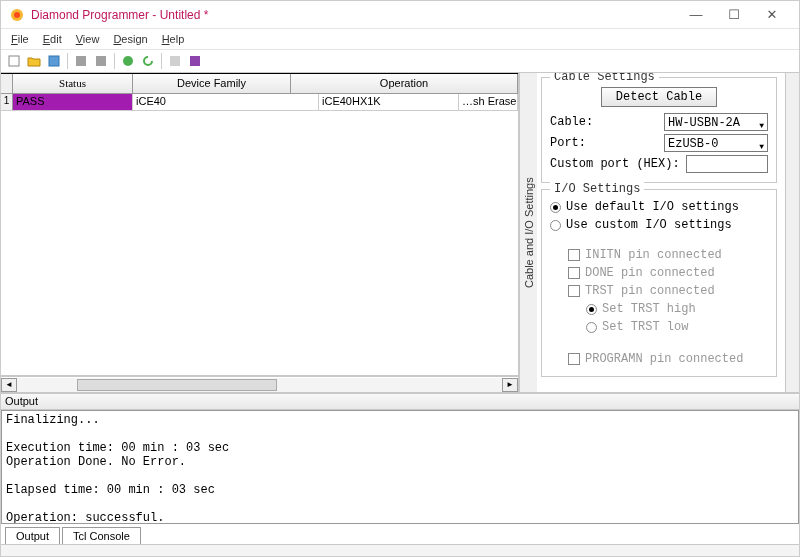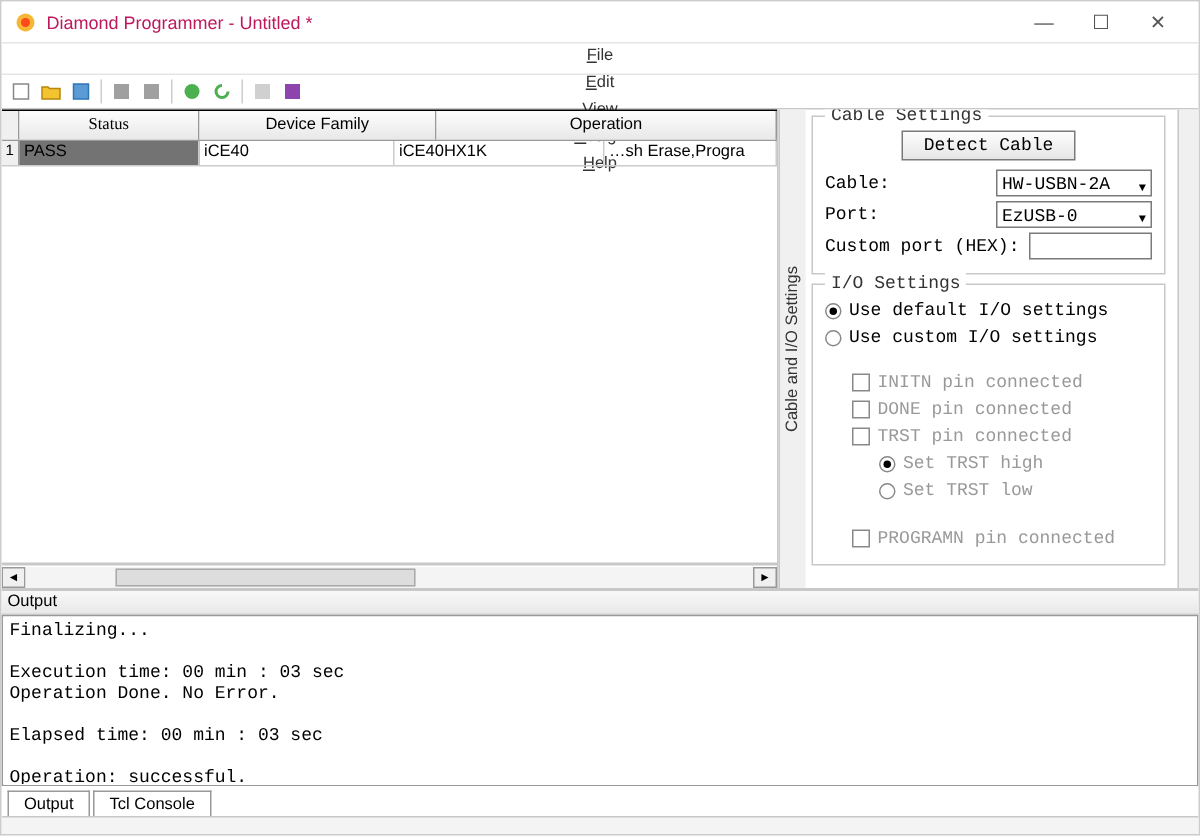--- a/index.html
+++ b/index.html
@@ -1,41 +1,41 @@
 <!DOCTYPE html>
 <html><head>
 <meta charset="utf-8">
 <style>
 * { box-sizing: border-box; margin: 0; padding: 0; }
 body { font-family: Tahoma, sans-serif; font-size: 11px; background: #fff; width: 800px; height: 557px; overflow: hidden; border: 1px solid #ccc; }
 .titlebar { height: 28px; display: flex; align-items: center; padding: 0 8px; background: #fff; border-bottom: 1px solid #e5e5e5; }
 .titlebar .icon { width: 16px; height: 16px; margin-right: 6px; }
 .titlebar .title { flex: 1; font-size: 12px; color: #be185d; }
 .titlebar .winbtn { width: 38px; height: 24px; display: flex; align-items: center; justify-content: center; color: #555; font-size: 13px; }
-.menubar { height: 20px; display: flex; align-items: center; padding: 0 4px; gap: 2px; flex-direction: column; }
+.menubar { height: 20px; display: flex; align-items: center; padding: 0 4px; gap: 2px; }
 .menuitem { padding: 2px 6px; color: #333; }
 .menuitem u { text-decoration: underline; }
 .toolbar { height: 24px; display: flex; align-items: center; padding: 0 4px; gap: 2px; border-top: 1px solid #e5e5e5; border-bottom: 1px solid #c8c8c8; }
 .tbbtn { width: 18px; height: 18px; display: flex; align-items: center; justify-content: center; border: 1px solid transparent; }
 .tbsep { width: 1px; height: 16px; background: #ccc; margin: 0 2px; }
 .mainarea { display: flex; height: 319px; }
 .leftpane { width: 518px; display: flex; flex-direction: column; border-right: 1px solid #c8c8c8; position: relative; }
 .gridwrap { flex: 1; overflow: hidden; border-top: 1px solid #000; border-bottom: 1px solid #c8c8c8; }
 .gridhead { display: flex; background: #f0f0f0; height: 20px; border-bottom: 1px solid #999; }
 .gh-num { width: 12px; border-right: 1px solid #999; background: #f0f0f0; }
 .gh-cell { flex: 1; text-align: center; border-right: 1px solid #999; padding: 3px 4px; background: linear-gradient(#fdfdfd,#e8e8e8); font-size: 11px; }
 .gh-status { width: 120px; flex: none; font-family: Liberation Serif, serif; }
 .gh-family { width: 158px; flex: none; }
 .gh-device { width: 140px; flex: none; }
 .gh-op { flex: 1; }
 .gridrow { display: flex; height: 17px; border-bottom: 1px solid #ccc; }
 .gr-num { width: 12px; text-align: center; border-right: 1px solid #999; background: #f0f0f0; font-size: 10px; padding-top: 1px; }
-.gr-status { width: 120px; background: #737373; padding: 1px 3px; border-right: 1px solid #ccc; }
+.gr-status { width: 120px; background: #a21caf; padding: 1px 3px; border-right: 1px solid #ccc; }
 .gr-cell { padding: 1px 3px; border-right: 1px solid #ccc; }
-.gr-family { width: 130px; }
+.gr-family { width: 186px; }
 .gr-device { width: 140px; }
 .gr-op { flex: 1; overflow: hidden; white-space: nowrap; }
 .hscroll { height: 16px; border-top: 1px solid #c8c8c8; display: flex; align-items: center; }
 .scrollbtn { width: 16px; height: 14px; background: #f0f0f0; border: 1px solid #999; display: flex; align-items: center; justify-content: center; font-size: 8px; }
 .scrolltrack { flex: 1; height: 14px; background: #f4f4f4; position: relative; }
 .scrollthumb { position: absolute; left: 60px; width: 200px; height: 12px; top: 1px; background: #ddd; border: 1px solid #aaa; }
 .sidepanel { flex: 1; display: flex; }
 .vtab { width: 18px; background: #f0f0f0; border-right: 1px solid #c8c8c8; display: flex; align-items: center; justify-content: center; writing-mode: vertical-rl; transform: rotate(180deg); font-size: 11px; color: #333; padding: 8px 0; }
 .settings { flex: 1; overflow-y: auto; padding: 4px 8px 4px 4px; font-family: 'Courier New', monospace; font-size: 12px; }
 .fieldset { border: 1px solid #c8c8c8; padding: 6px 8px; margin-bottom: 6px; position: relative; }

